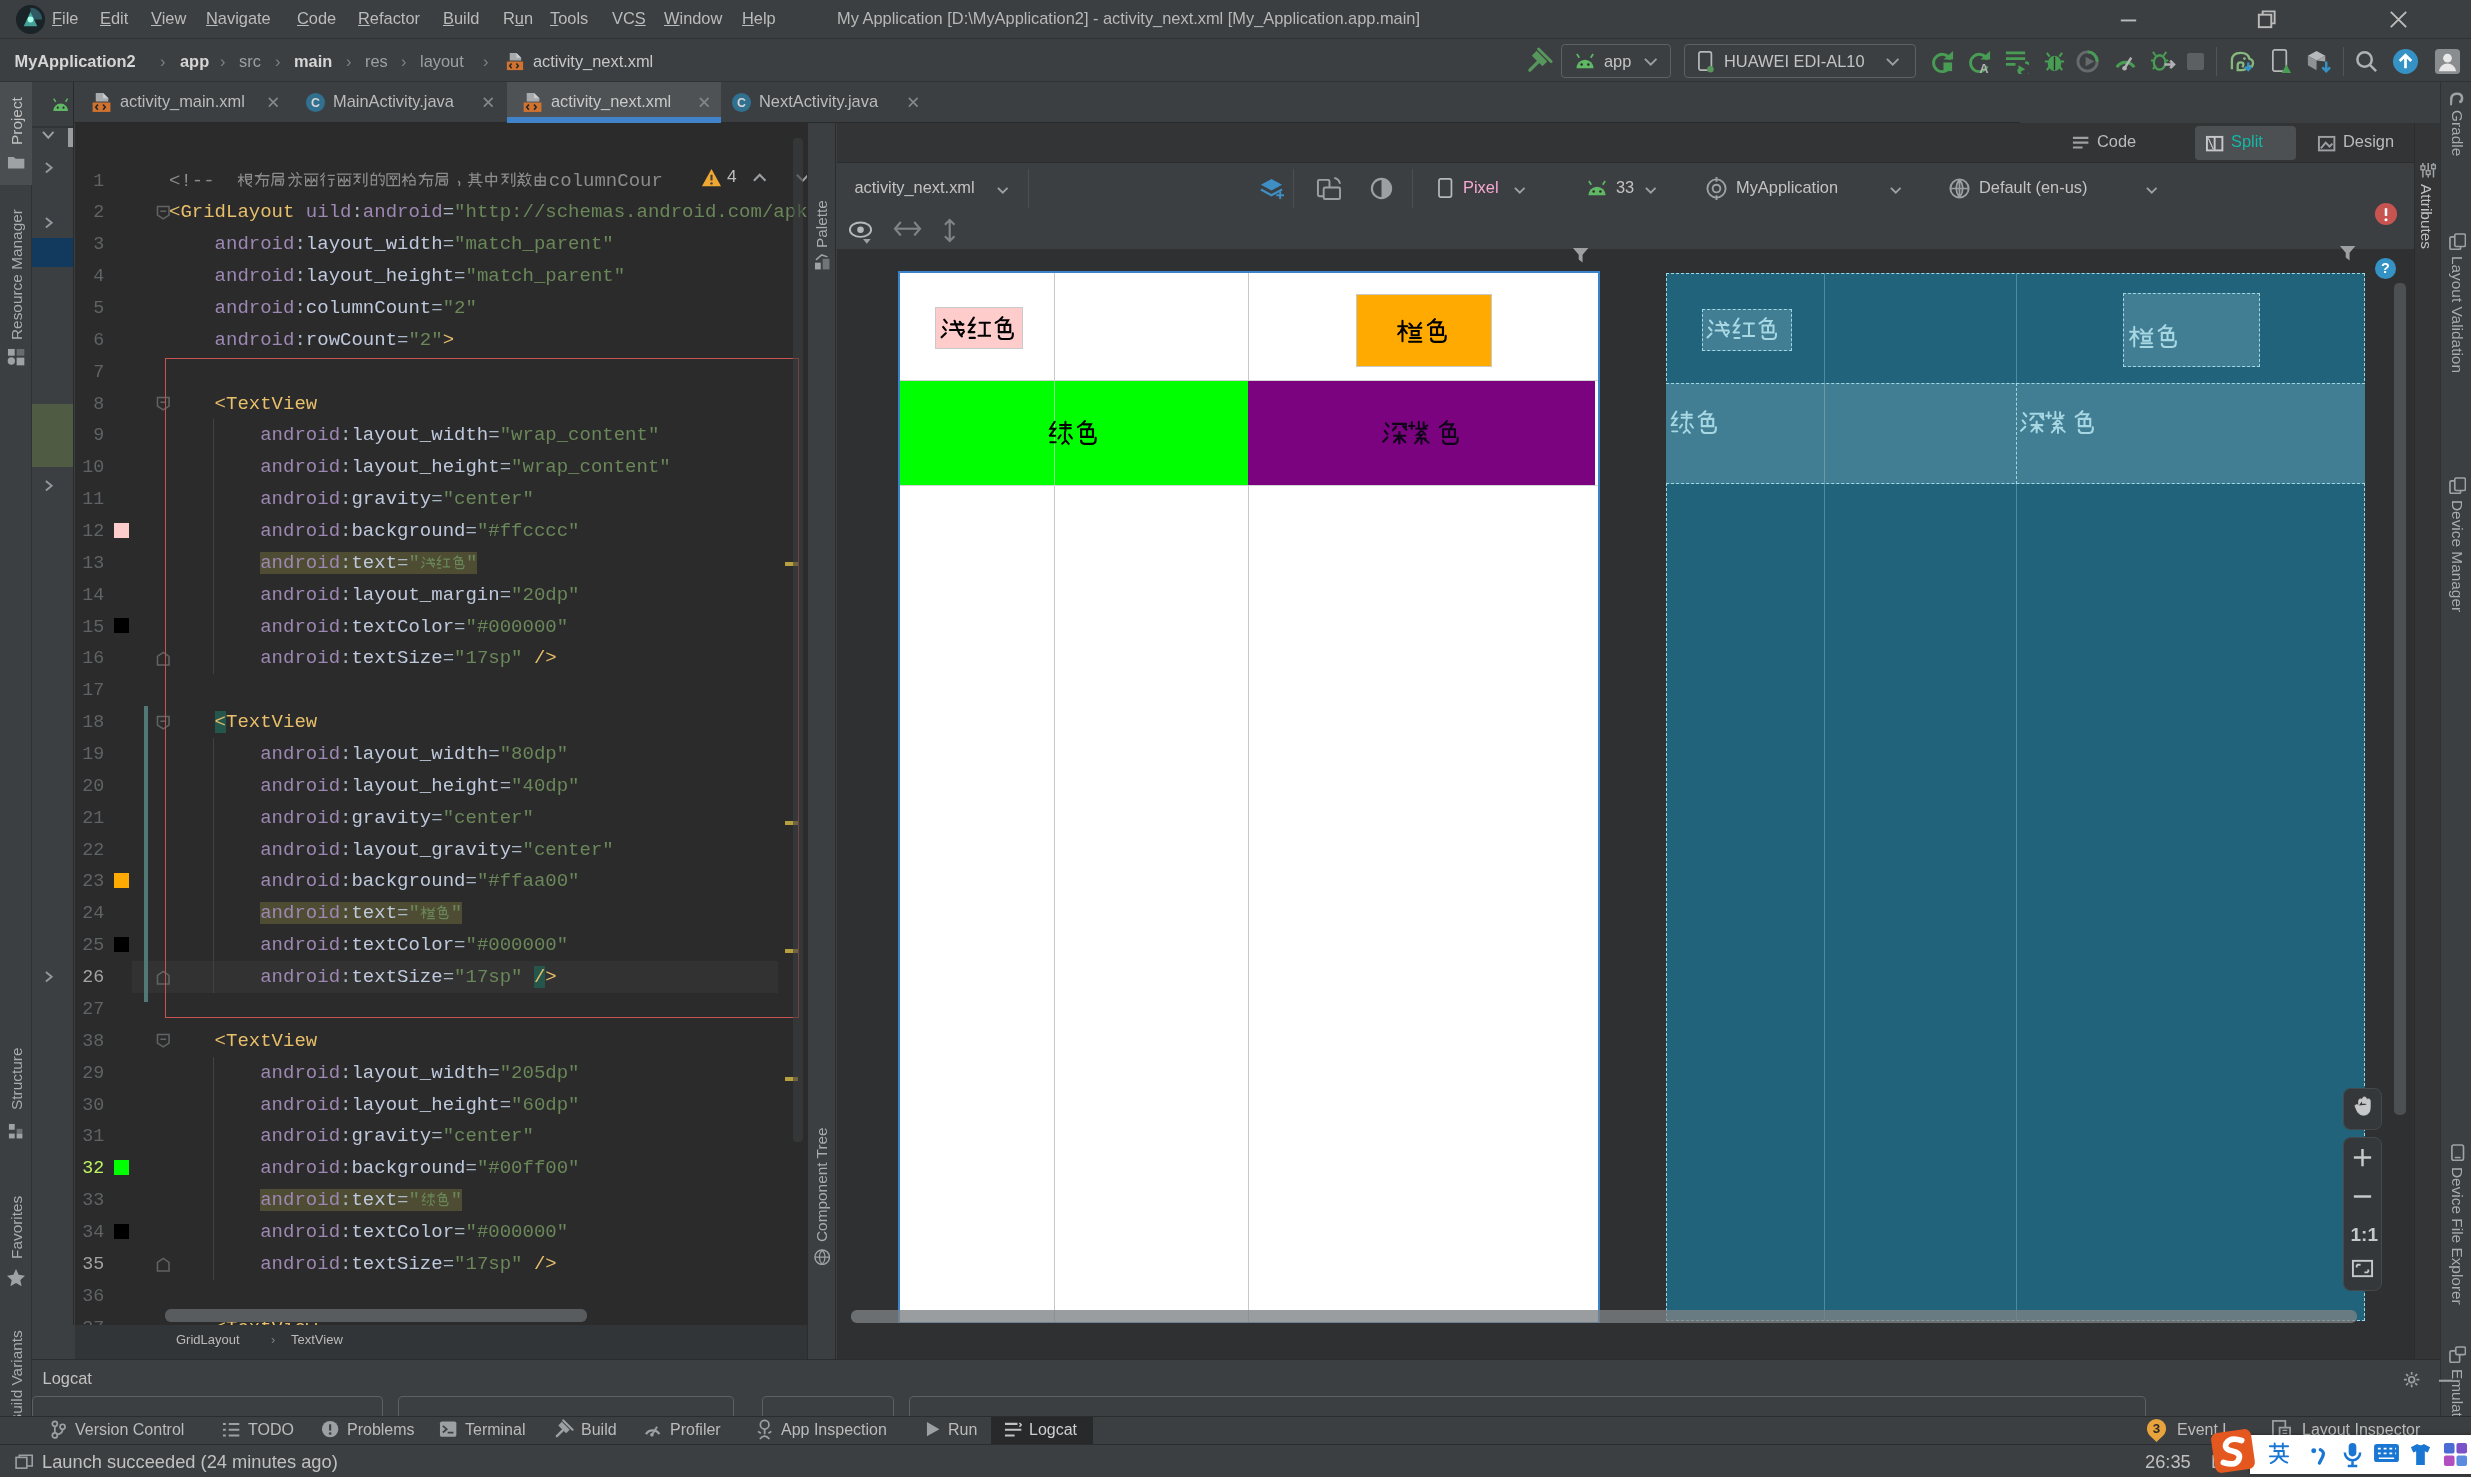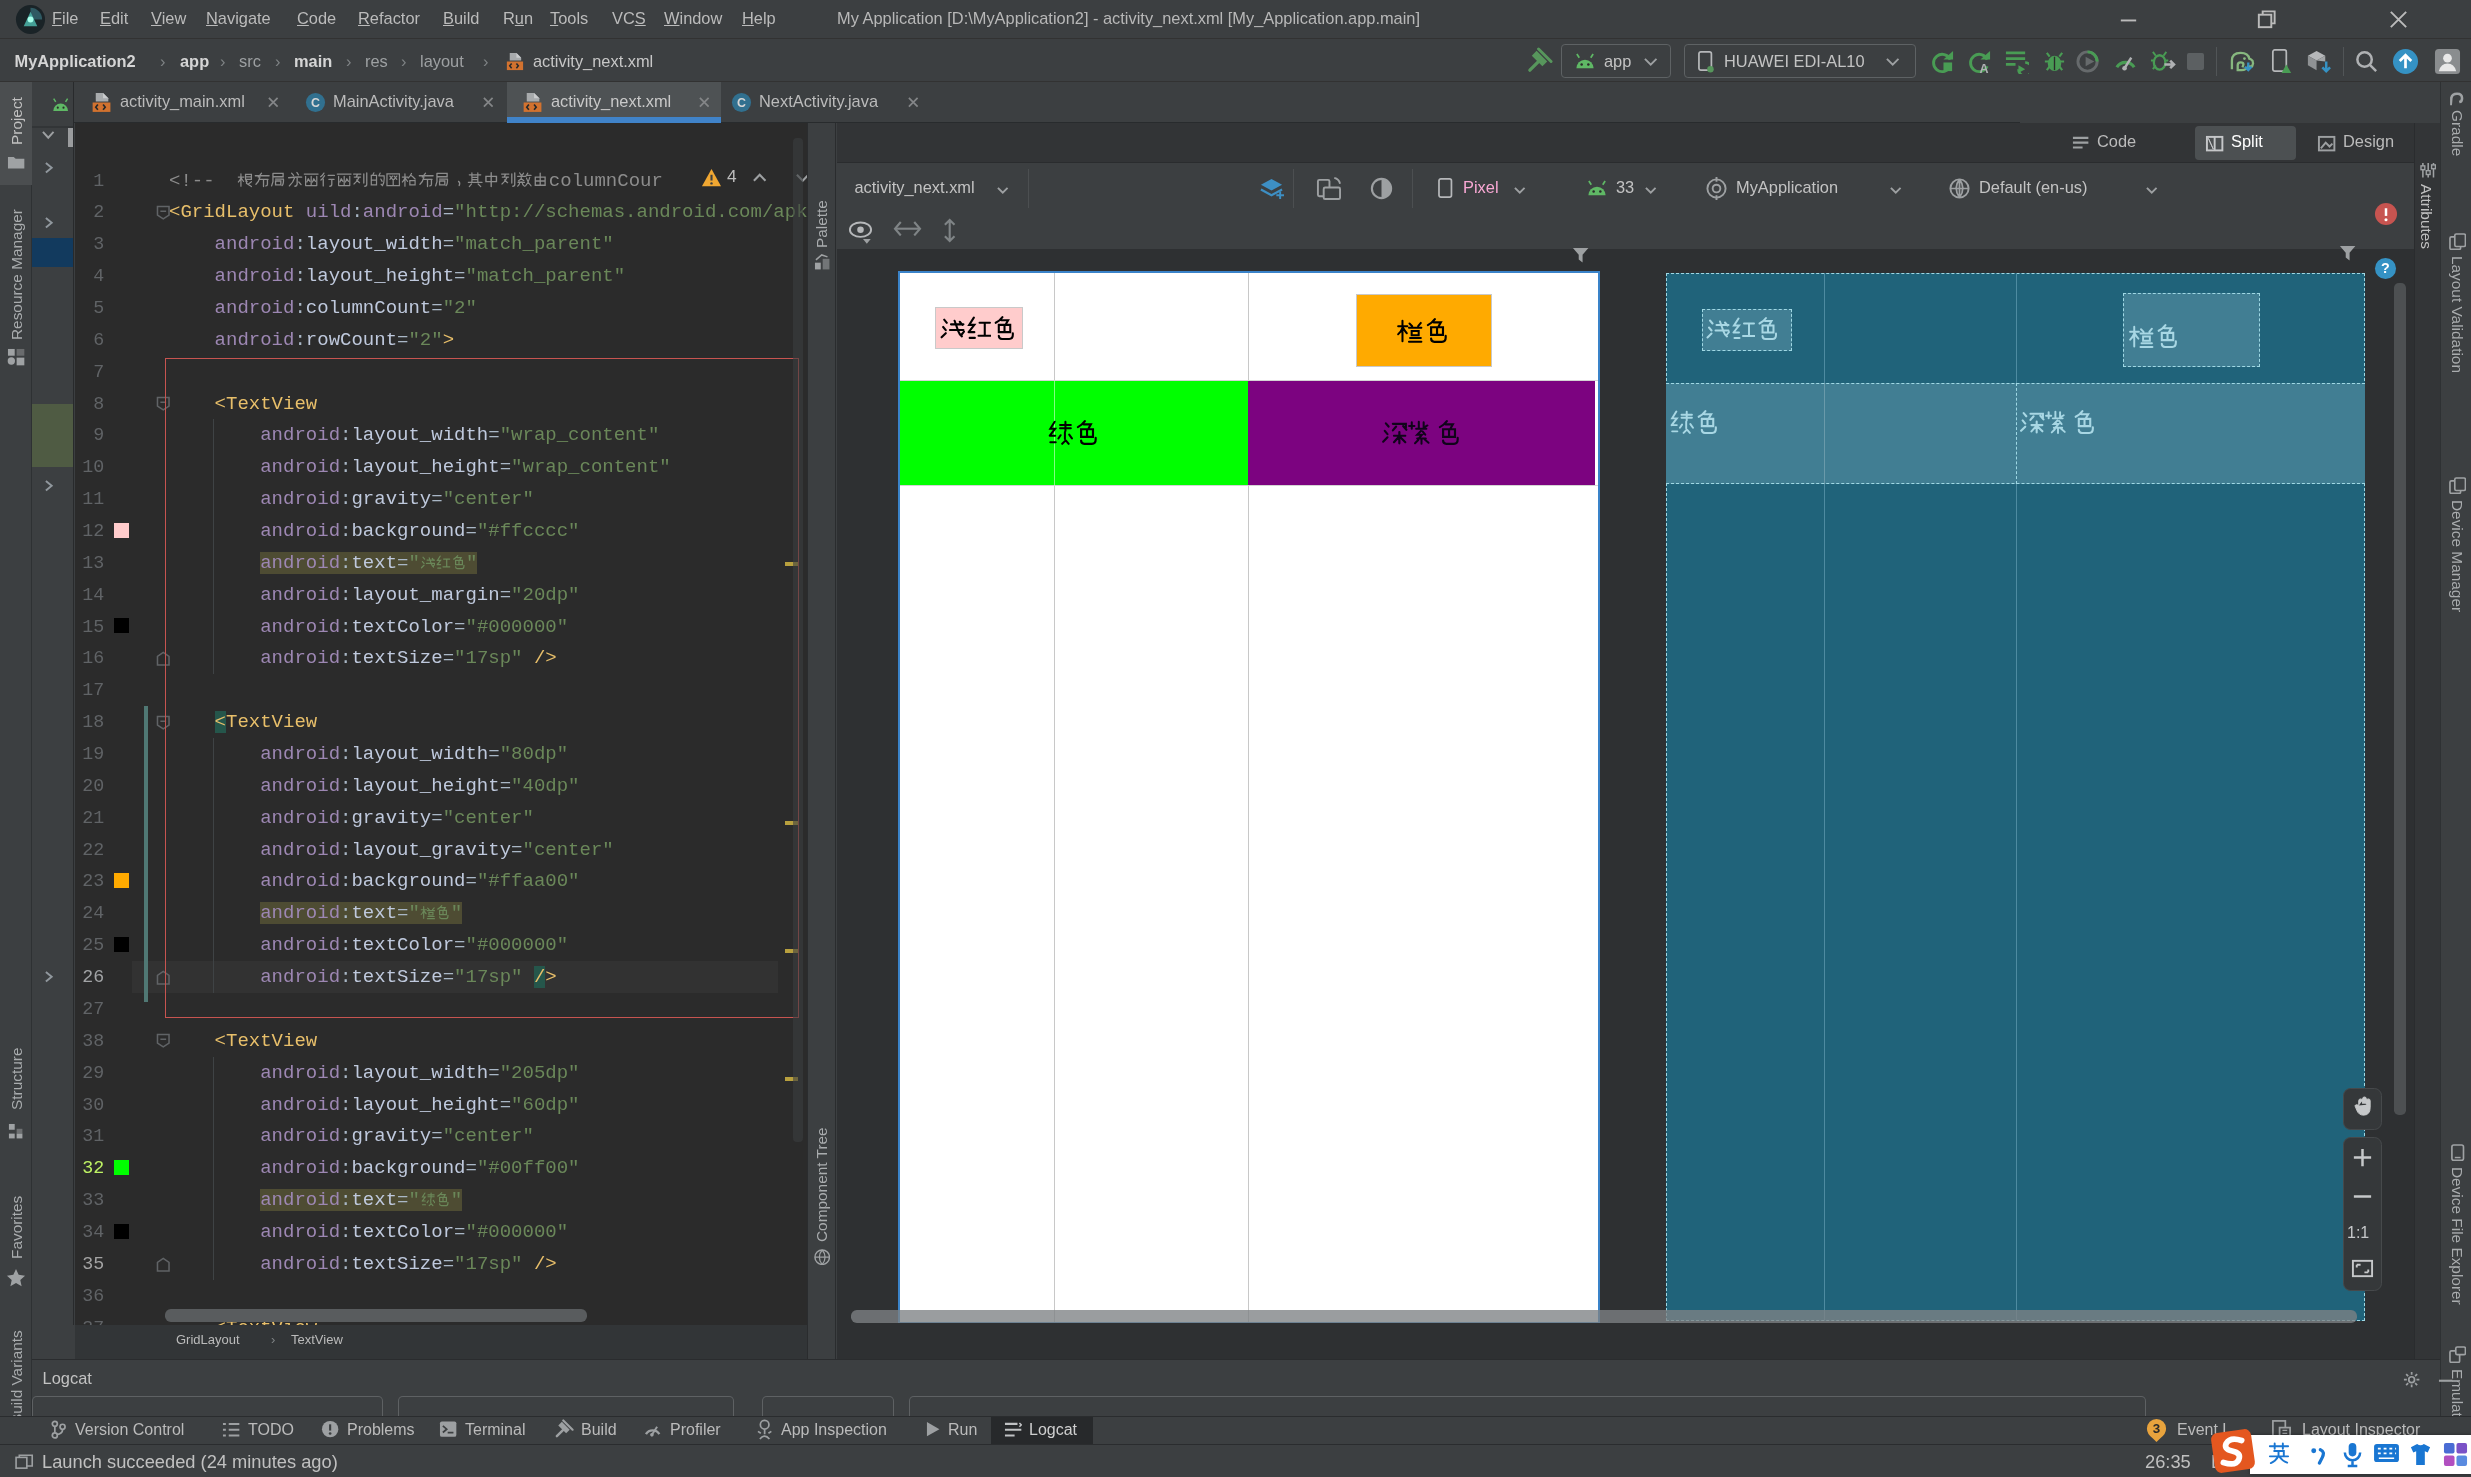--- a/index.html
+++ b/index.html
@@ -563,21 +563,21 @@
 <svg class="ab" style="left:1234px;top:10.6px" width="19.3" height="19.3" viewBox="0 0 20 20">
       <path d="M2 4 H18 M2 9 H18 M2 14 H12" stroke="#9da0a2" stroke-width="2.2"></path>
     </svg>
 <div class="ab" style="left:1260px;top:8.7px;font-size:16.4px;color:#bbb">Code</div>
 <div class="ab" style="left:1358px;top:2.9px;width:101px;height:34px;background:#4c5052;border-radius:3.9px"></div>
 <svg class="ab" style="left:1368px;top:10.6px" width="19.3" height="19.3" viewBox="0 0 20 20">
       <rect x="2" y="3" width="16" height="14" fill="none" stroke="#c5c7c9" stroke-width="2"></rect>
       <path d="M10 3 V17" stroke="#c5c7c9" stroke-width="2"></path>
       <path d="M3.5 4.5 l5 11 z" fill="#c5c7c9" stroke="#c5c7c9"></path>
     </svg>
-<div class="ab" style="left:1394px;top:8.7px;font-size:16.4px;color:#ffffff">Split</div>
+<div class="ab" style="left:1394px;top:8.7px;font-size:16.4px;color:#14b8a6">Split</div>
 <svg class="ab" style="left:1480px;top:10.6px" width="19.3" height="19.3" viewBox="0 0 20 20">
       <rect x="2" y="3" width="16" height="14" fill="none" stroke="#9da0a2" stroke-width="2"></rect>
       <path d="M4 15 l5 -6 l4 4 l3 -3" fill="none" stroke="#9da0a2" stroke-width="2"></path>
     </svg>
 <div class="ab" style="left:1506px;top:8.7px;font-size:16.4px;color:#bbb">Design</div>
 <div class="ab" style="left:0;top:40px;width:1577px;height:52px;background:#3c3f41"></div>
 <div class="ab" style="left:17.4px;top:55px;font-size:16.4px;color:#c3c3c3">activity_next.xml</div>
 <svg class="ab" style="left:159px;top:62px" width="13.5" height="10.6" viewBox="0 0 14 11">
       <path d="M2 3 L7 8 L12 3" fill="none" stroke="#9da0a2" stroke-width="2"></path>
     </svg>
@@ -737,21 +737,21 @@
 <svg class="ab" style="left:1516px;top:973px" width="21" height="23" viewBox="0 0 22 24">
       <path d="M6 10 V5 q0-2 2-2 q2 0 2 2 M10 8 V3 q0-2 2-2 q2 0 2 2 v5 M14 9 V5 q0-2 2-2 q2 0 2 2 v7 q0 8-7 8 q-5 0-7-5 l-2-5 q2-2 4 0" fill="#c6c8ca" stroke="#c6c8ca" stroke-width="1"></path>
     </svg>
 <div class="ab" style="left:1506px;top:1014px;width:39px;height:154px;background:#35383a;border:1px solid #46494b;border-radius:7.7px"></div>
 <svg class="ab" style="left:1514px;top:1023px" width="23" height="23" viewBox="0 0 24 24">
       <path d="M12 3 V21 M3 12 H21" stroke="#c6c8ca" stroke-width="2.6"></path>
     </svg>
 <svg class="ab" style="left:1514px;top:1062px" width="23" height="23" viewBox="0 0 24 24">
       <path d="M3 12 H21" stroke="#c6c8ca" stroke-width="2.6"></path>
     </svg>
-<div class="ab" style="left:1510px;top:1101px;width:31px;height:19.3px;font-size:16px;font-weight:normal;color:#c6c8ca;text-align:left">1:1</div>
+<div class="ab" style="left:1510px;top:1101px;width:31px;height:19.3px;font-size:19px;font-weight:bold;color:#c6c8ca;text-align:right">1:1</div>
 <svg class="ab" style="left:1514px;top:1134px" width="23" height="23" viewBox="0 0 24 24">
       <rect x="2" y="4" width="20" height="16" fill="none" stroke="#c6c8ca" stroke-width="2"></rect>
       <path d="M6 8 h4 M6 8 v3 M18 16 h-4 M18 16 v-3" stroke="#c6c8ca" stroke-width="2" fill="none"></path>
     </svg>
 </div>
 
 <div class="ab" id="attrstrip" style="left:2414px;top:123px;width:26px;height:1237px;background:#333537;border-left:1px solid #2a2c2e;overflow:hidden">
 <svg class="ab" style="left:4.8px;top:39px" width="16.4" height="16.4" viewBox="0 0 17 17">
       <path d="M3 1 V16 M14 1 V16 M8.5 1 V16" stroke="#9fa2a4" stroke-width="1.6"></path>
       <rect x="1" y="4" width="4" height="4" fill="#3c3f41" stroke="#9fa2a4" stroke-width="1.4"></rect>

